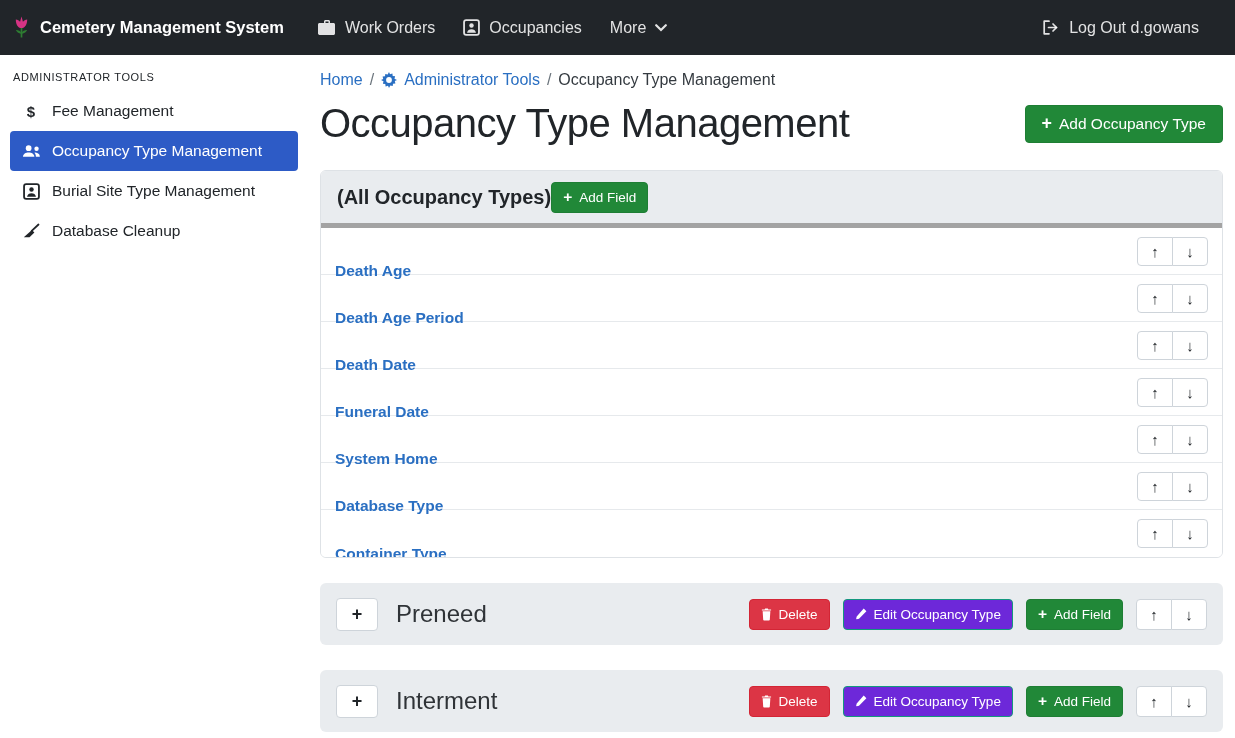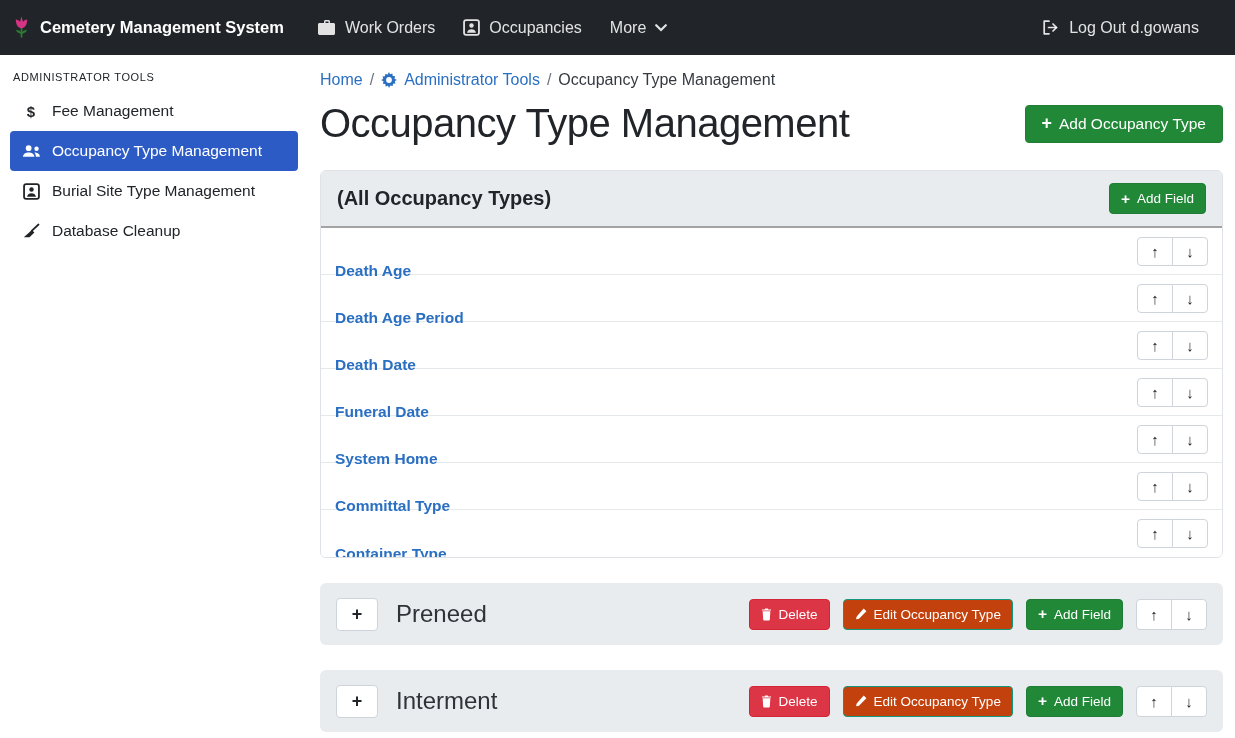--- a/index.html
+++ b/index.html
@@ -27,28 +27,28 @@
   .crumb-link { color:#2a6fc2; cursor:pointer; text-decoration:none; display:flex; align-items:center; gap:7px; }
   .crumb-current { color:#343a40; }
   .crumb-sep { color:#6c757d; }
 
   .title-row { display:flex; justify-content:space-between; align-items:center; margin-top:12px; }
   .page-title { font-size:40px; font-weight:500; color:#212529; letter-spacing:-0.5px; }
 
   .btn { display:inline-flex; align-items:center; gap:7px; border:1px solid transparent; border-radius:4px; cursor:pointer; color:#fff; font-family:inherit; }
   .btn-green { background:#218838; border-color:#1e7e34; }
   .btn-red { background:#dc3545; border-color:#d32535; }
-  .btn-teal { background:#c2410c; border-color:#13987e; }
+  .btn-teal { background:#6d28d9; border-color:#13987e; }
   .btn-lg { font-size:15.5px; padding:8px 16px; height:38px; }
   .btn-sm { font-size:13.5px; padding:5px 11px; height:31px; }
   .plus-glyph { font-weight:bold; font-size:1.15em; line-height:1; }
 
   
   .card { margin-top:24px; border:1px solid #dee2e6; border-radius:6px; overflow:hidden; }
-  .card-header { background:#e9ecef; height:57px; padding:0 16px; display:flex; justify-content:space-between; align-items:center; border-bottom:2px solid #a3a3a3; }
+  .card-header { background:#e9ecef; height:57px; padding:0 16px; display:flex; justify-content:flex-start; align-items:center; border-bottom:5px solid #a3a3a3; }
   .card-title { font-size:20px; font-weight:600; color:#212529; }
   .field-row { display:flex; justify-content:space-between; align-items:center; height:47px; padding:0 14px; background:#fff; border-bottom:1px solid #e6e9ec; }
   .field-row:last-child { border-bottom:none; }
   .field-link { color:#2a6fc2; font-weight:bold; font-size:15.5px; cursor:pointer; text-decoration:none;margin-top:40px; }
 
   .arrow-group { display:inline-flex; }
   .arrow-btn { width:36px; height:29px; background:#fff; border:1px solid #ced4da; color:#212529; font-size:15px; display:flex; align-items:center; justify-content:center; cursor:pointer; font-family:inherit; }
   .arrow-btn + .arrow-btn { margin-left:-1px; }
   .arrow-btn.first { border-radius:4px 0 0 4px; }
   .arrow-btn.last { border-radius:0 4px 4px 0; }
@@ -244,21 +244,21 @@
       <span class="arrow-group">
         <button class="arrow-btn first">
             <span>↑</span>
           </button>
         <button class="arrow-btn last">
             <span>↓</span>
           </button>
       </span>
     </div>
     <div class="field-row">
-      <a class="field-link">Committal Type</a>
+      <a class="field-link">Database Type</a>
       <span class="arrow-group">
         <button class="arrow-btn first">
             <span>↑</span>
           </button>
         <button class="arrow-btn last">
             <span>↓</span>
           </button>
       </span>
     </div>
     <div class="field-row">

